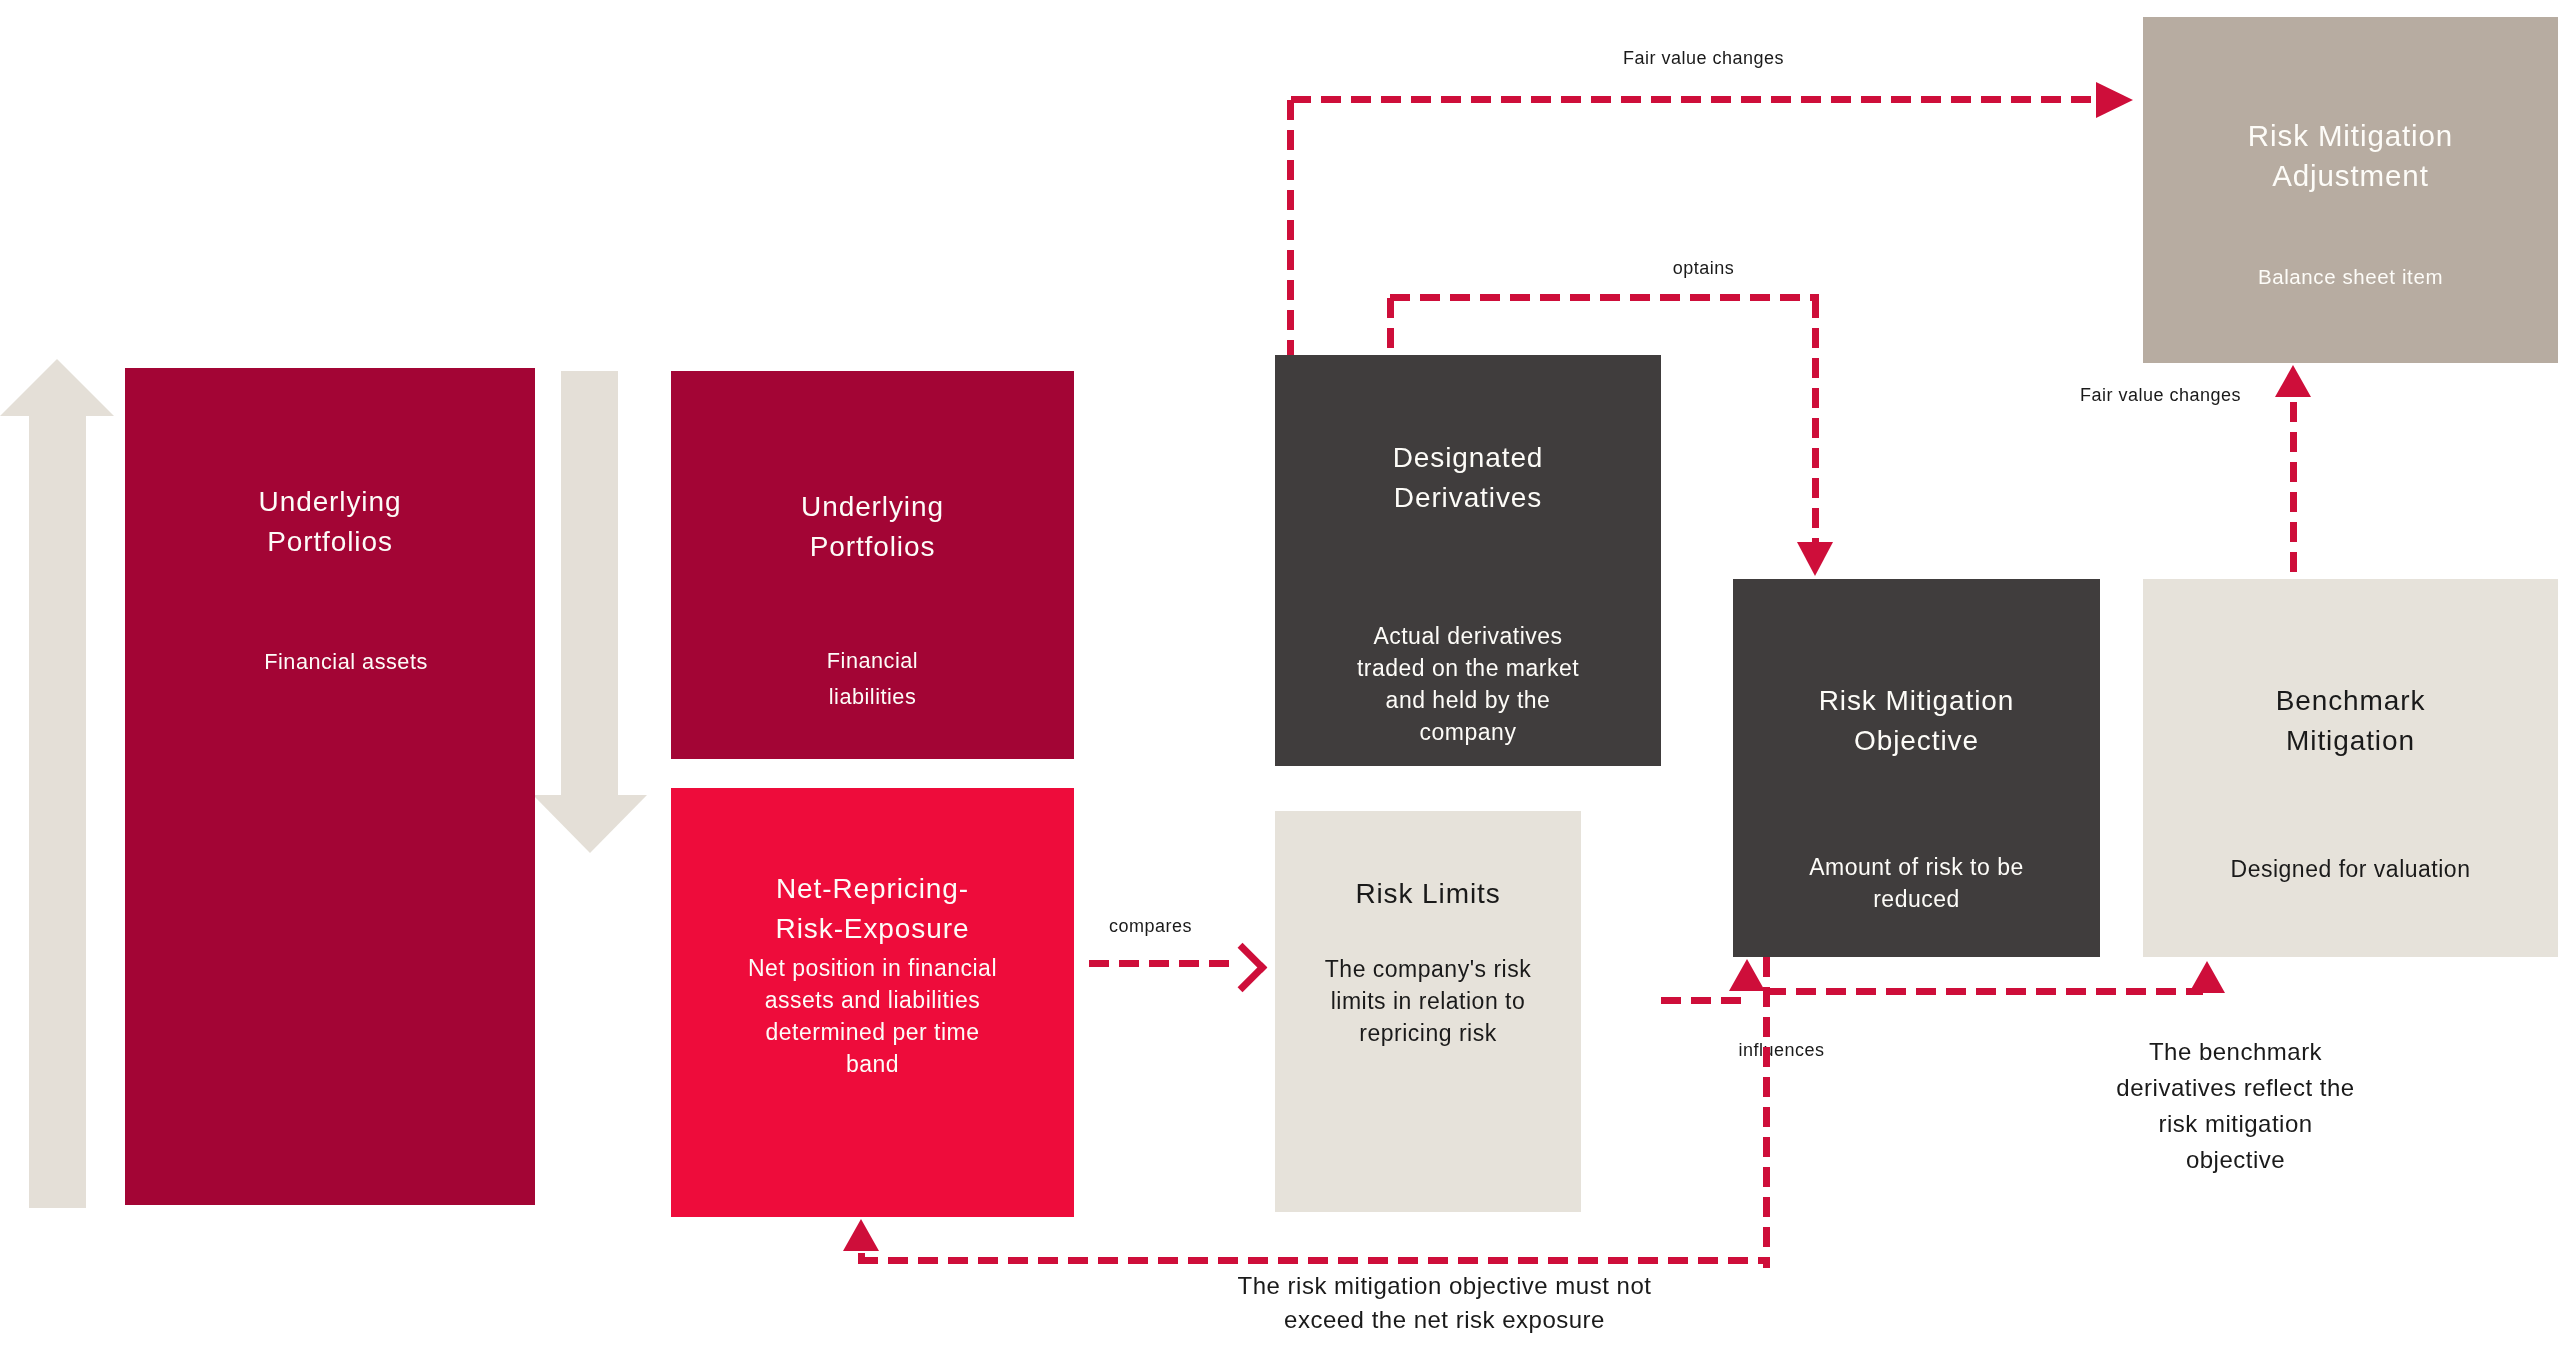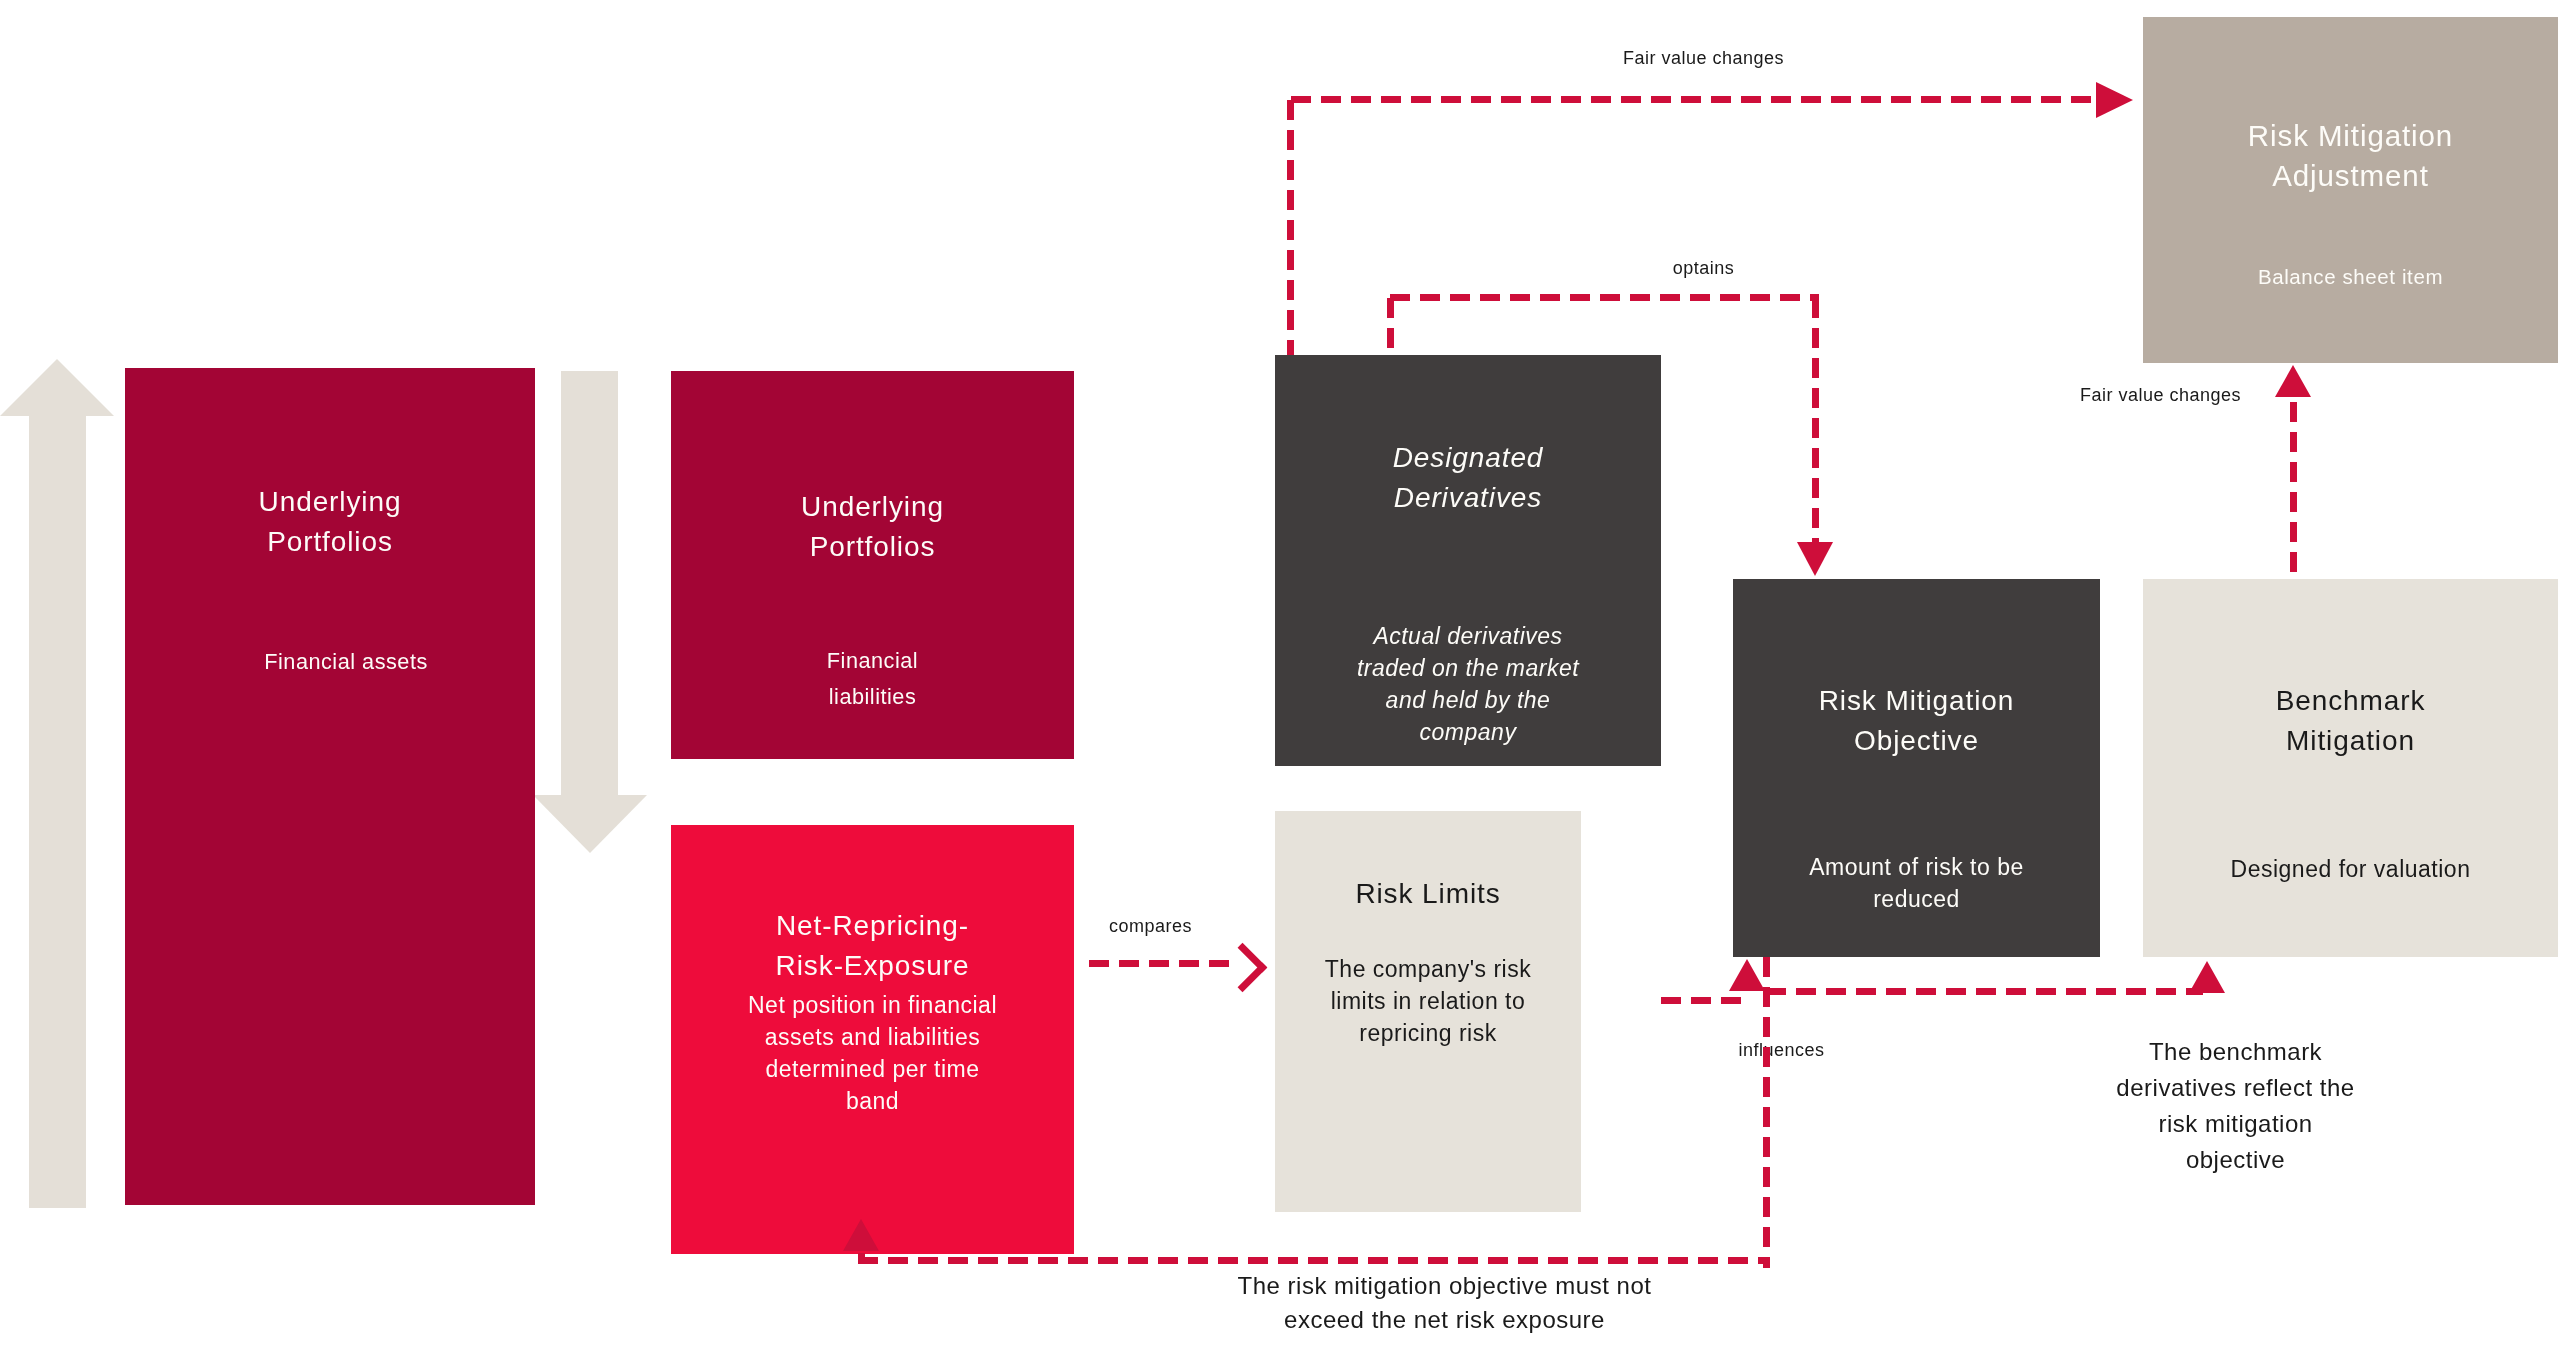--- a/index.html
+++ b/index.html
@@ -71,30 +71,30 @@
     <div class="txt box-sub light-text" style="top:276px;margin-left:32px;">Financial assets</div>
   </div>
 
   <div class="box fill-dark-red" style="left:671px;top:371px;width:403px;height:388px;">
     <div class="txt box-title light-text" style="top:116px;">Underlying
 Portfolios</div>
     <div class="txt box-sub light-text" style="top:272px;">Financial
 liabilities</div>
   </div>
 
-  <div class="box fill-bright-red" style="left:671px;top:788px;width:403px;height:429px;margin-top:37px;">
+  <div class="box fill-bright-red" style="left:671px;top:788px;width:403px;height:429px;">
     <div class="txt box-title light-text" style="top:81px;">Net-Repricing-
 Risk-Exposure</div>
     <div class="txt box-body light-text" style="top:164px;">Net position in financial
 assets and liabilities
 determined per time
 band</div>
   </div>
 
-  <div class="box fill-dark-gray" style="left:1275px;top:355px;width:386px;height:411px;font-style:italic;">
+  <div class="box fill-dark-gray" style="left:1275px;top:355px;width:386px;height:411px;">
     <div class="txt box-title light-text" style="top:83px;">Designated
 Derivatives</div>
     <div class="txt box-body light-text" style="top:265px;">Actual derivatives
 traded on the market
 and held by the
 company</div>
   </div>
 
   <div class="box fill-light-gray" style="left:1275px;top:811px;width:306px;height:401px;">
     <div class="txt box-title dark-text" style="top:63px;">Risk Limits</div>

